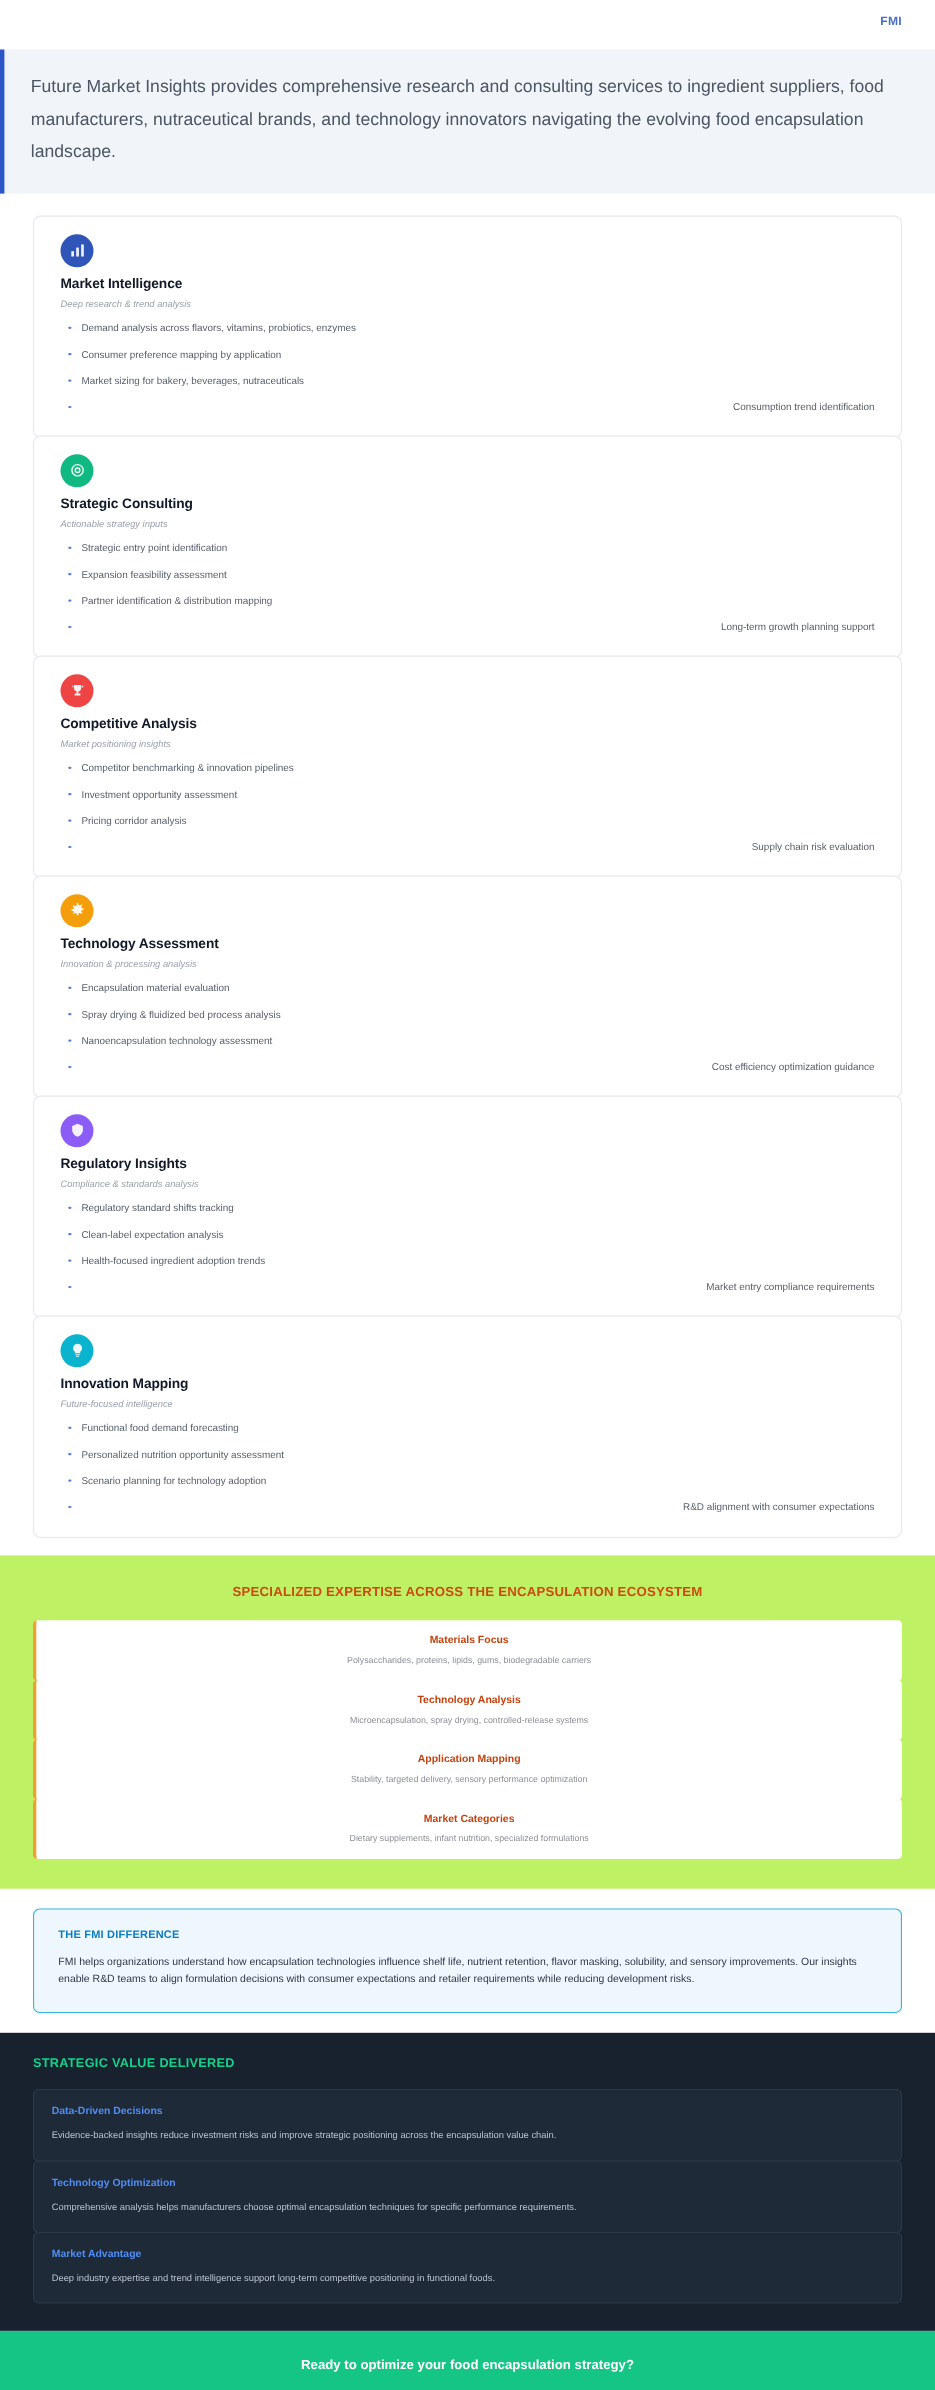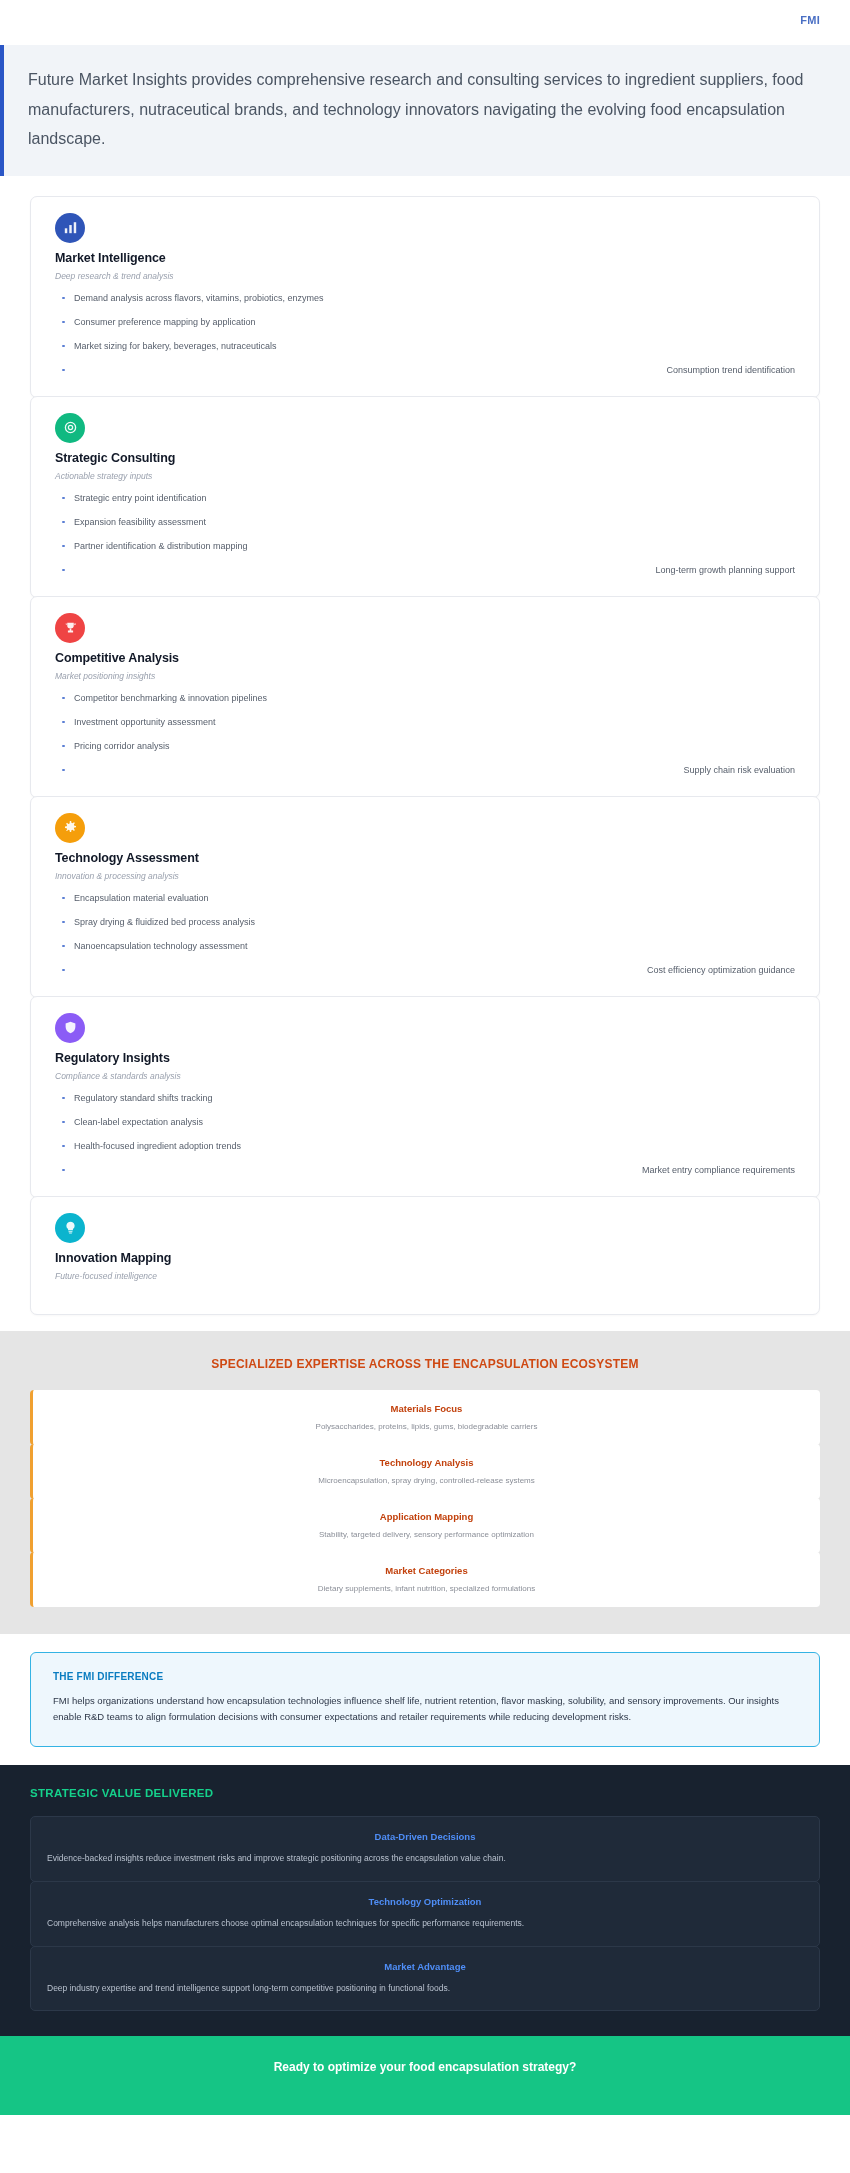--- a/index.html
+++ b/index.html
@@ -94,21 +94,21 @@
     left: 7px;
     top: 3px;
     width: 2.5px;
     height: 2.5px;
     background: #5b7fd4;
     border-radius: 1px;
   }
 
   
   .expertise-section {
-    background: #e5e5e5;
+    background: #bef264;
     margin-top: 18px;
     padding: 26px 30px 28px 30px;
   }
   .expertise-heading {
     text-align: center;
     font-size: 12px;
     font-weight: bold;
     letter-spacing: .2px;
     color: #cf4913;
     margin-bottom: 19px;
@@ -171,21 +171,20 @@
     border: 1px solid #2c3849;
     border-radius: 5px;
     padding: 14px 16px 16px 16px;
     margin-bottom: -1px;
   }
   .value-card-title {
     font-size: 9.5px;
     font-weight: bold;
     color: #4f8ef7;
     margin-bottom: 10px;
-    text-align: center;
   }
   .value-card-desc {
     font-size: 8.5px;
     color: #b9c2cf;
     line-height: 1.5;
   }
 
   
   .cta-section {
     background: #15c585;
@@ -295,20 +294,26 @@
       </ul>
     </div>
     <div class="service-card">
       <div class="card-icon" style="background: rgb(11, 180, 206);">
         <svg viewBox="0 0 16 16" fill="currentColor">
           <path d="M8 .8a5 5 0 0 0-3 9v1.6h6V9.8a5 5 0 0 0-3-9zM5.6 12.6h4.8v1.1H5.6zM6.3 14.4h3.4v.9H6.3z"></path>
         </svg>
       </div>
       <div class="card-title">Innovation Mapping</div>
       <div class="card-subtitle">Future-focused intelligence</div>
+      <ul class="card-list">
+        <li>Functional food demand forecasting</li>
+        <li>Personalized nutrition opportunity assessment</li>
+        <li>Scenario planning for technology adoption</li>
+        <li>R&amp;D alignment with consumer expectations</li>
+      </ul>
     </div>
   </div>
 
 <div class="expertise-section">
   <div class="expertise-heading">SPECIALIZED EXPERTISE ACROSS THE ENCAPSULATION ECOSYSTEM</div>
   <div id="expertise-list">
       <div class="expertise-item">
         <div class="expertise-item-title">Materials Focus</div>
         <div class="expertise-item-desc">Polysaccharides, proteins, lipids, gums, biodegradable carriers</div>
       </div>

